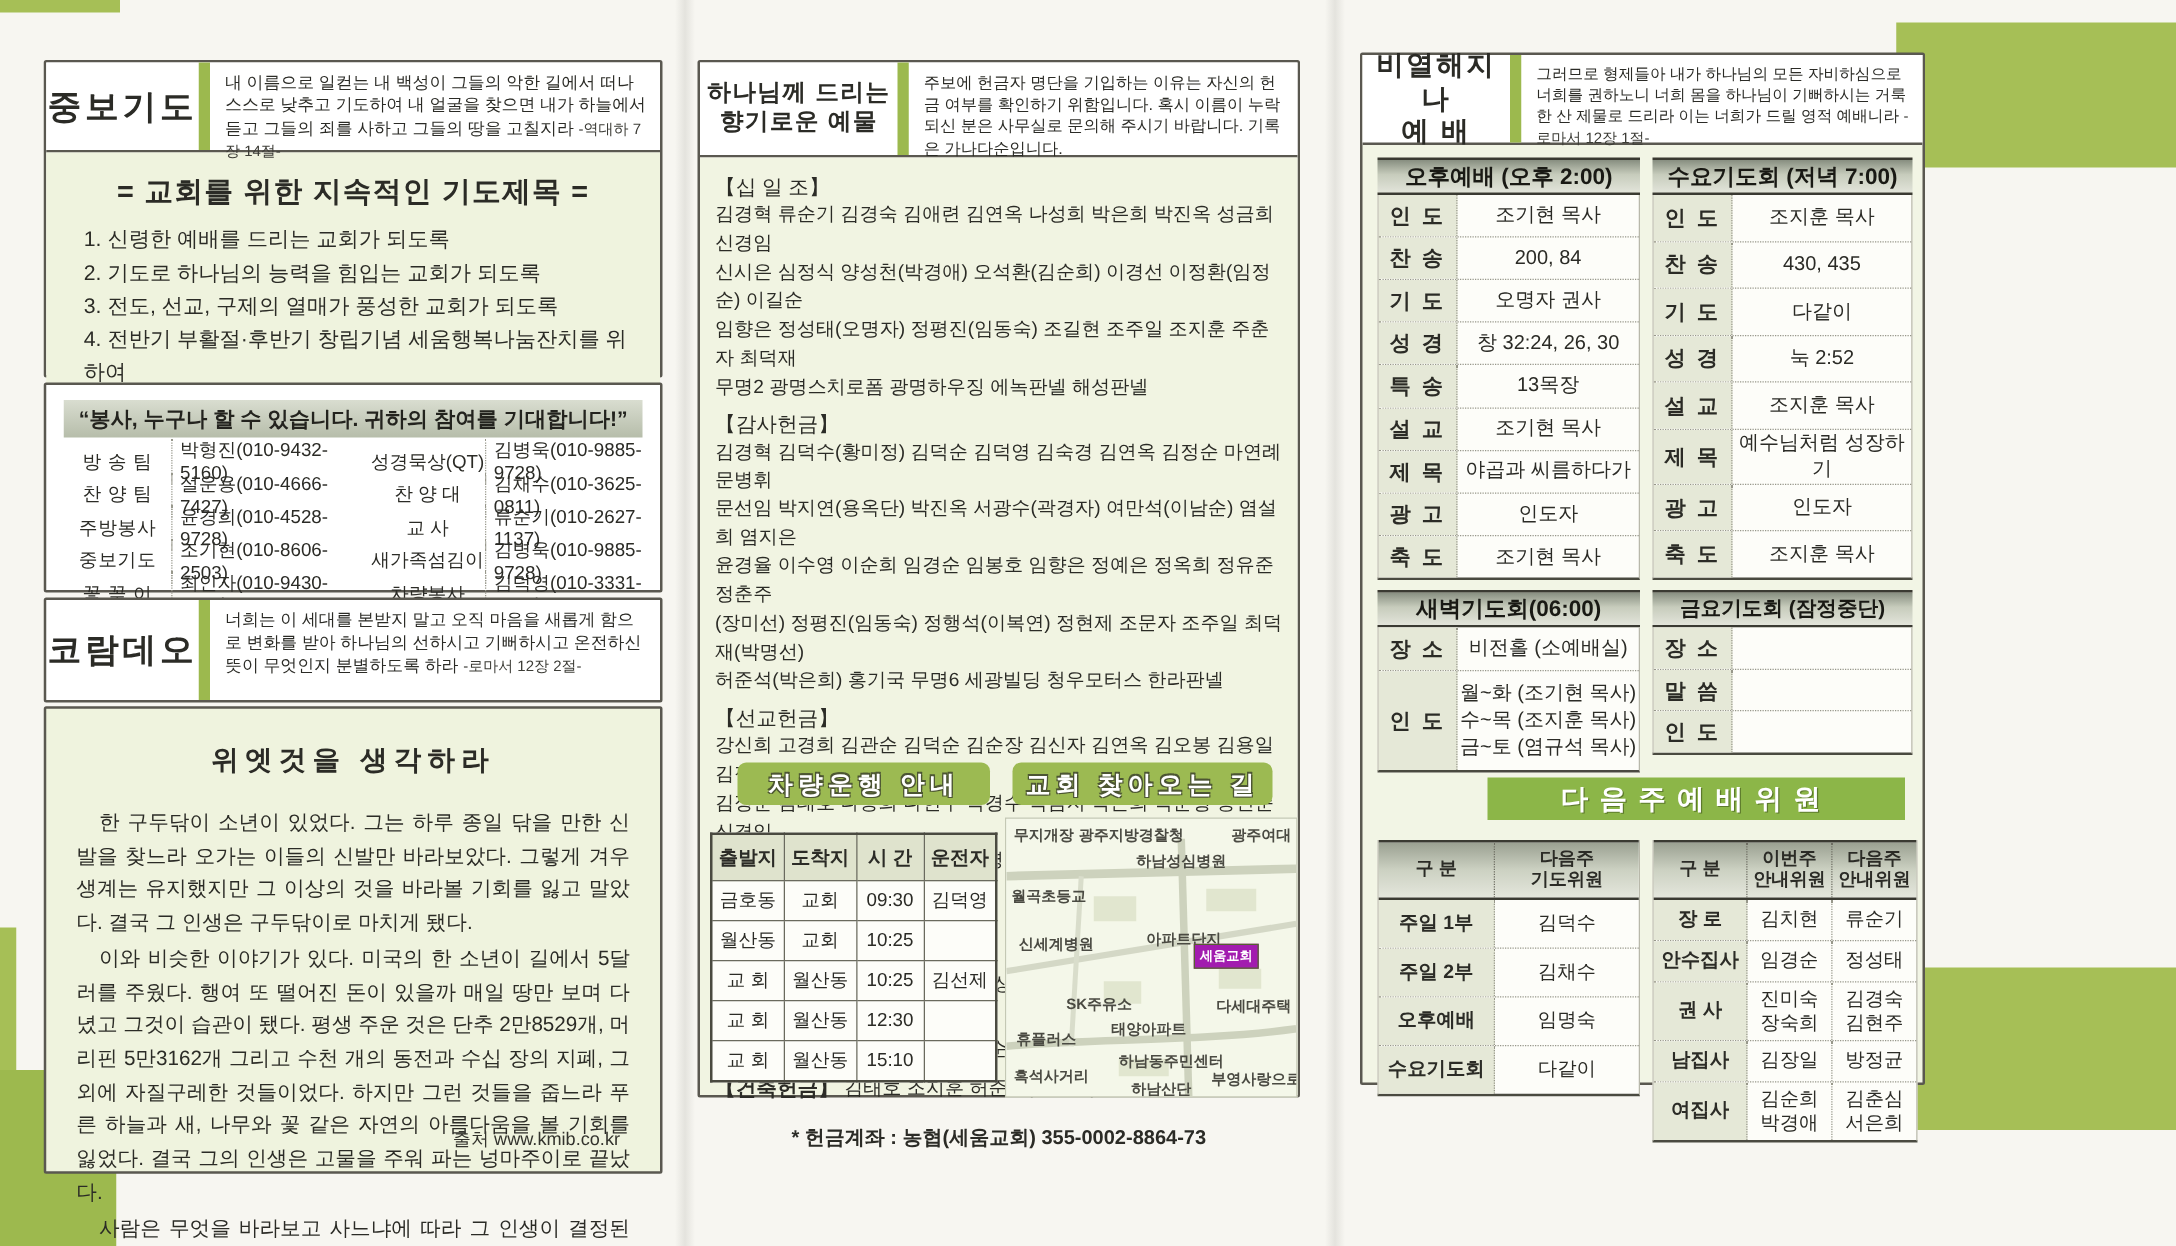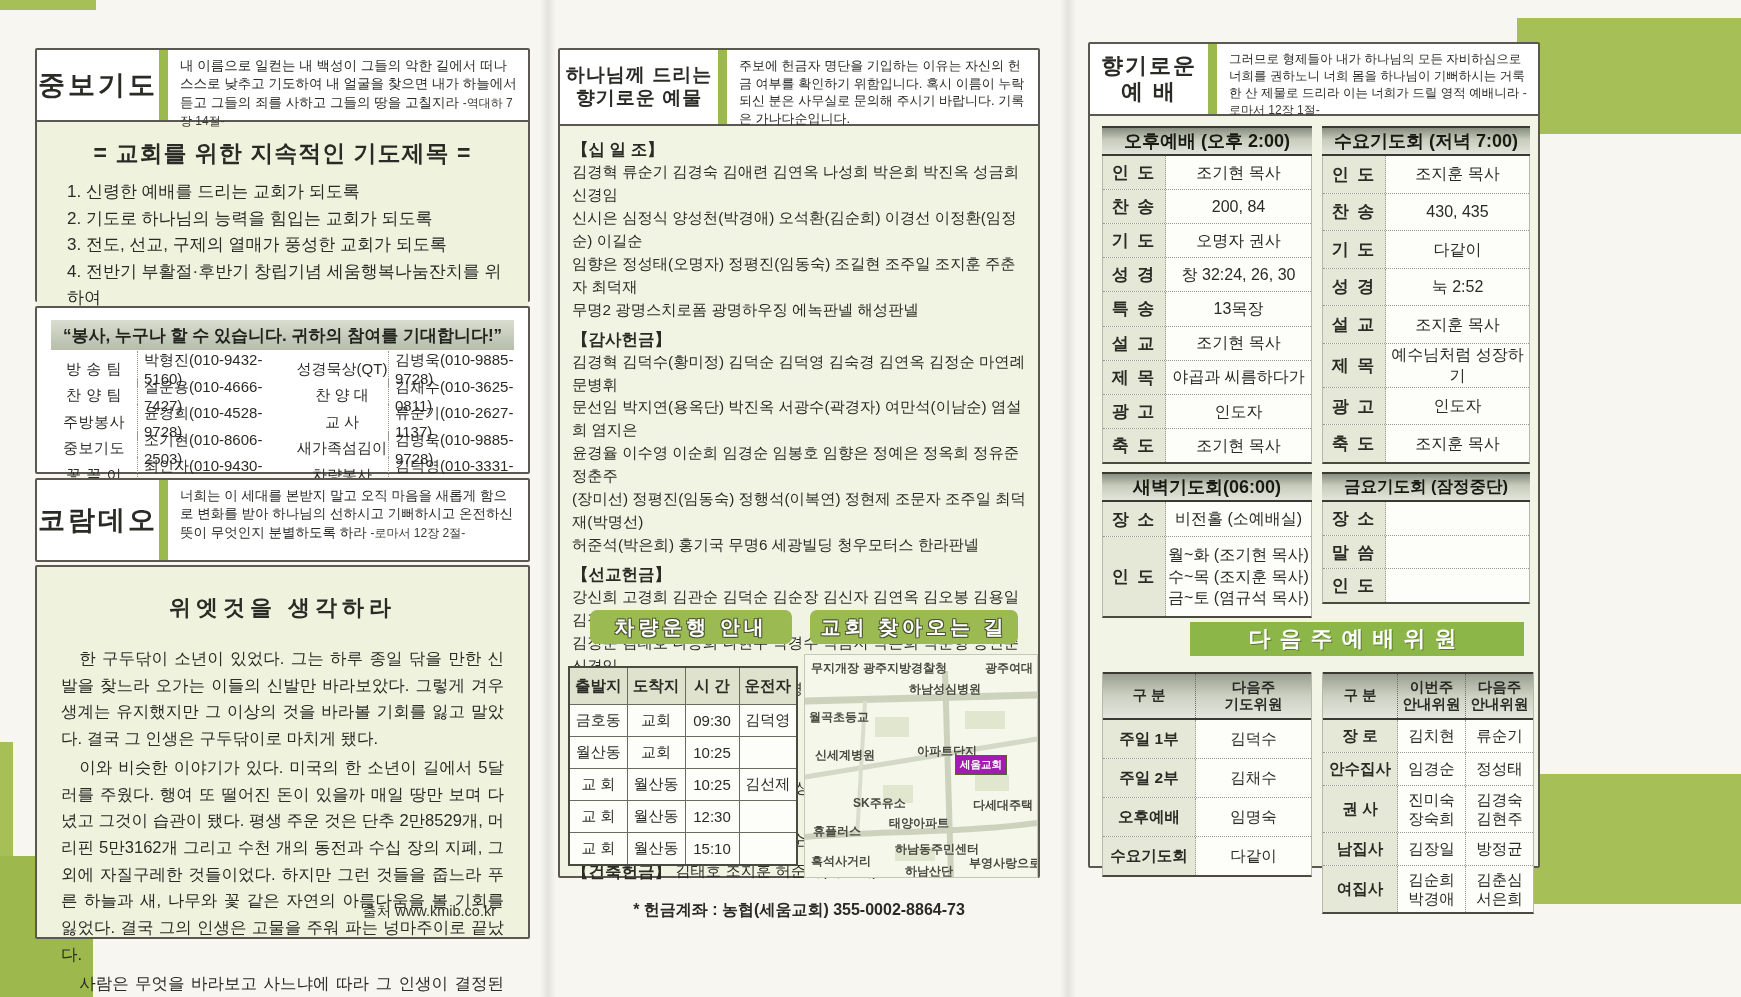--- a/index.html
+++ b/index.html
@@ -32,21 +32,21 @@
   .c-row{display:flex;height:26.5px;align-items:center;font-size:15px;}
   .c-role{width:86px;text-align:center;flex:0 0 86px;letter-spacing:0.5px;}
   .c-val{width:152px;flex:0 0 152px;border-left:1px dotted #98988c;padding-left:6px;}
   .c-role2{width:92px;flex:0 0 92px;text-align:center;}
   .c-val2{flex:1;border-left:1px dotted #98988c;padding-left:6px;}
   .essay-title{text-align:center;font-weight:bold;font-size:22px;letter-spacing:5px;margin:26px 0 22px 0;}
   .essay-p{padding:0 24px;font-size:16.5px;line-height:1.62;text-align:justify;text-indent:1.1em;margin-bottom:2px;}
   .essay-src{position:absolute;right:32px;bottom:16px;font-size:14.5px;color:#33332d;}
   
   .m-content{position:absolute;left:0;right:0;top:76px;bottom:0;background:#f1f4e2;padding:6px 12px;box-sizing:border-box;}
-  .off-label{font-weight:bold;font-size:16.5px;margin-top:7px;}
+  .off-label{font-weight:normal;font-size:16.5px;margin-top:7px;}
   .off-names{font-size:15.3px;line-height:1.5;}
   .off-inline{margin-top:7px;font-size:15.3px;line-height:1.45;}
   .off-inline .off-label-in{font-weight:bold;font-size:16.5px;}
   .off-inline .pre{display:inline-block;vertical-align:top;}
   .account{margin-top:16px;text-align:center;font-weight:bold;font-size:16px;}
   .gbanner{position:absolute;height:34px;background:#9cba52;border-radius:7px;
     display:flex;align-items:center;justify-content:center;font-weight:bold;font-size:20px;letter-spacing:4px;color:#fff;
     text-shadow:-1px -1px 0 #4c5533,1px -1px 0 #4c5533,-1px 1px 0 #4c5533,1px 1px 0 #4c5533;}
   table.shuttle{position:absolute;border-collapse:collapse;table-layout:fixed;background:#fdfdf9;}
   table.shuttle th,table.shuttle td{border:1px solid #6a6a5e;text-align:center;font-size:15px;padding:0;}
@@ -286,21 +286,21 @@
     <span class="map-label" style="left:90px;top:186px;">하남동주민센터</span>
     <span class="map-label" style="left:164px;top:200px;">부영사랑으로</span>
     <span class="map-label" style="left:6px;top:198px;">흑석사거리</span>
     <span class="map-label" style="left:100px;top:208px;">하남산단</span>
     <span class="map-label" style="left:8px;top:168px;">휴플러스</span>
   </div>
 </div>
 
 <div class="box" style="left:1088px;top:42px;width:452px;height:826px;background:#f2f5e5;">
   <div class="hb" style="height:70px;border-bottom:2px solid #5a5850;">
-    <div class="hb-title pre" style="flex:0 0 118px;font-size:22px;letter-spacing:2px;">향기로운
+    <div class="hb-title pre" style="flex:0 0 118px;font-size:22px;letter-spacing:2px;">비열해지나
 예    배</div>
     <div class="hb-bar"></div>
     <div class="hb-verse" style="font-size:12.5px;">
       <span>그러므로 형제들아 내가 하나님의 모든 자비하심으로 너희를 권하노니 너희 몸을 하나님이 기뻐하시는 거룩한 산 제물로 드리라 이는 너희가 드릴 영적 예배니라</span>
       <span class="vref">-로마서 12장 1절-</span>
     </div>
   </div>
 
   <div class="svc-bar" style="left:12px;top:82px;width:210px;">오후예배 (오후 2:00)</div>
   <div class="svc-table" style="left:12px;top:112px;width:210px;height:308px;">

